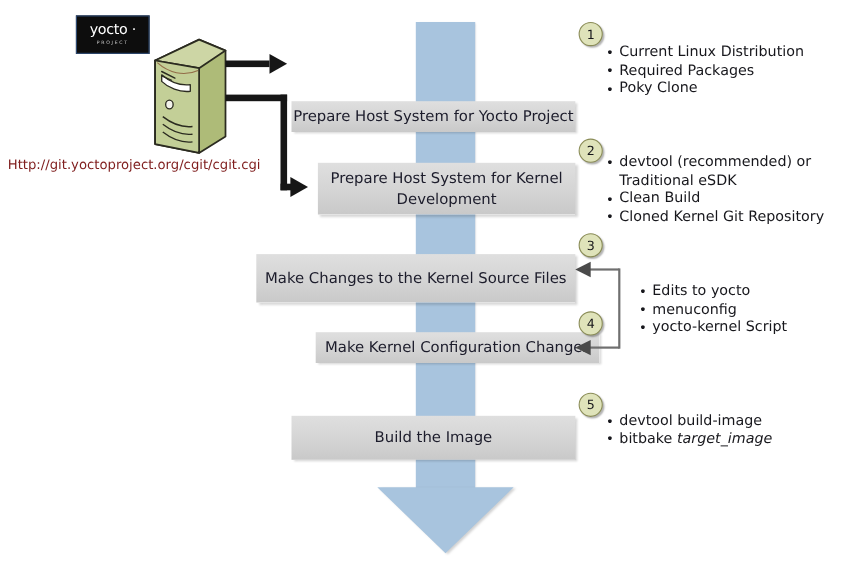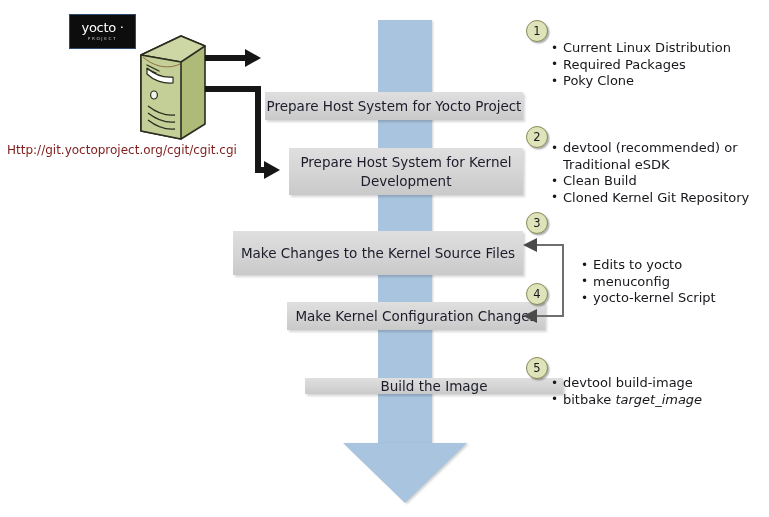--- a/index.html
+++ b/index.html
@@ -115,21 +115,21 @@
     text-align: center;
     color: #1c1c2b;
     font-size: 13.5px;
     line-height: 19px;
     box-sizing: border-box;
   }
   #box1 { left: 265px; top: 44px;  width: 258px; height: 28px; margin-top: 48px; }
   #box2 { left: 289px; top: 148px; width: 234px; height: 47px; }
   #box3 { left: 233px; top: 231px; width: 290px; height: 44px; }
   #box4 { left: 265px; top: 302px; width: 258px; height: 28px; }
-  #box5 { left: 265px; top: 378px; width: 258px; height: 16px; margin-left: 40px; }
+  #box5 { left: 265px; top: 378px; width: 258px; height: 40px; }
 
   
   .blk-line  { position: absolute; background: #161616; }
   .blk-arrow {
     position: absolute;
     width: 0; height: 0;
     border-top: 9px solid transparent;
     border-bottom: 9px solid transparent;
     border-left: 16px solid #161616;
   }

